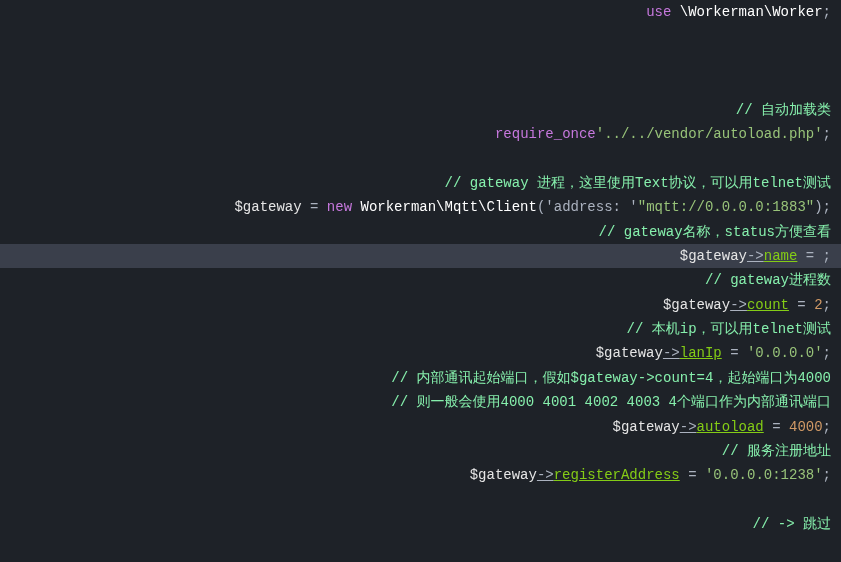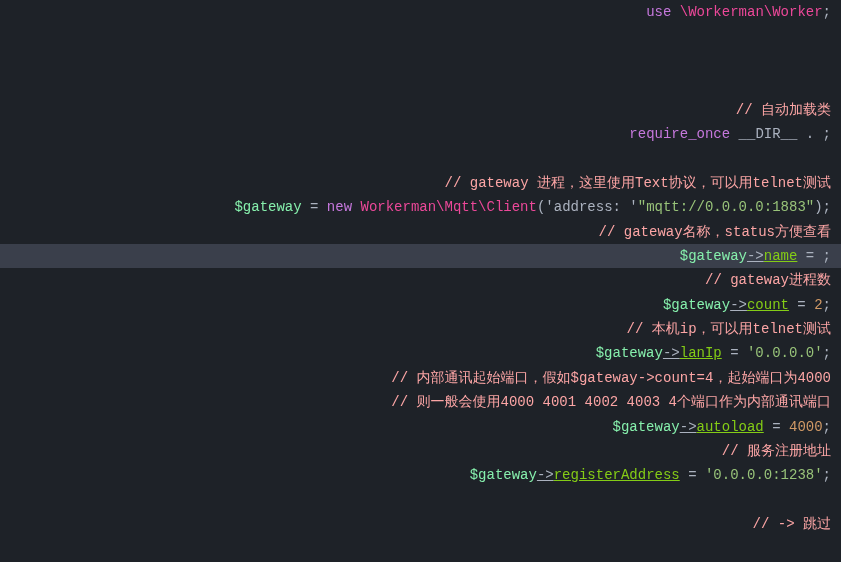--- a/index.html
+++ b/index.html
@@ -31,42 +31,42 @@
     .line.highlighted {
       background-color: #2c313a;
     }
     .line.selected {
       background-color: #3a3f4b;
     }
     .line-empty {
       min-height: 22px;
     }
     .keyword { color: #c678dd; }
-    .variable { color: #86efac; }
+    .variable { color: #e5e5e5; }
     .property { color: #84cc16; text-decoration: underline; }
     .string { color: #98c379; }
     .number { color: #d19a66; }
-    .comment { color: #fca5a5; font-style: normal; }
+    .comment { color: #86efac; font-style: normal; }
     .operator { color: #abb2bf; }
     .punctuation { color: #abb2bf; }
     .arrow { color: #abb2bf; text-decoration: underline; }
-    .namespace { color: #ec4899; }
+    .namespace { color: #ffffff; }
     .text-normal { color: #abb2bf; }
   </style>
 </head>
 <body>
 
 <div class="code-container">
   <div id="lines-container">
       <div class="line"><span class="keyword">use </span><span class="namespace">\Workerman\Worker</span><span class="punctuation">;</span></div>
       <div class="line line-empty">&nbsp;</div>
       <div class="line line-empty">&nbsp;</div>
       <div class="line line-empty">&nbsp;</div>
       <div class="line"><span class="comment">// 自动加载类</span></div>
-      <div class="line"><span class="keyword">require_once</span><span class="text-normal"> __DIR__ . </span><span class="punctuation">;</span></div>
+      <div class="line"><span class="keyword">require_once</span><span class="string">'../../vendor/autoload.php'</span><span class="punctuation">;</span></div>
       <div class="line line-empty">&nbsp;</div>
       <div class="line"><span class="comment">// gateway 进程，这里使用Text协议，可以用telnet测试</span></div>
       <div class="line"><span class="variable">$gateway</span><span class="operator"> = </span><span class="keyword">new</span><span class="namespace"> Workerman\Mqtt\Client</span><span class="punctuation">(</span><span class="text-normal">'address: '</span><span class="string">"mqtt://0.0.0.0:1883"</span><span class="punctuation">);</span></div>
       <div class="line"><span class="comment">// gateway名称，status方便查看</span></div>
       <div class="line highlighted selected"><span class="variable">$gateway</span><span class="arrow">-&gt;</span><span class="property">name</span><span class="operator"> = </span><span class="punctuation">;</span></div>
       <div class="line"><span class="comment">// gateway进程数</span></div>
       <div class="line"><span class="variable">$gateway</span><span class="arrow">-&gt;</span><span class="property">count</span><span class="operator"> = </span><span class="number">2</span><span class="punctuation">;</span></div>
       <div class="line"><span class="comment">// 本机ip，可以用telnet测试</span></div>
       <div class="line"><span class="variable">$gateway</span><span class="arrow">-&gt;</span><span class="property">lanIp</span><span class="operator"> = </span><span class="string">'0.0.0.0'</span><span class="punctuation">;</span></div>
       <div class="line"><span class="comment">// 内部通讯起始端口，假如$gateway-&gt;count=4，起始端口为4000</span></div>

